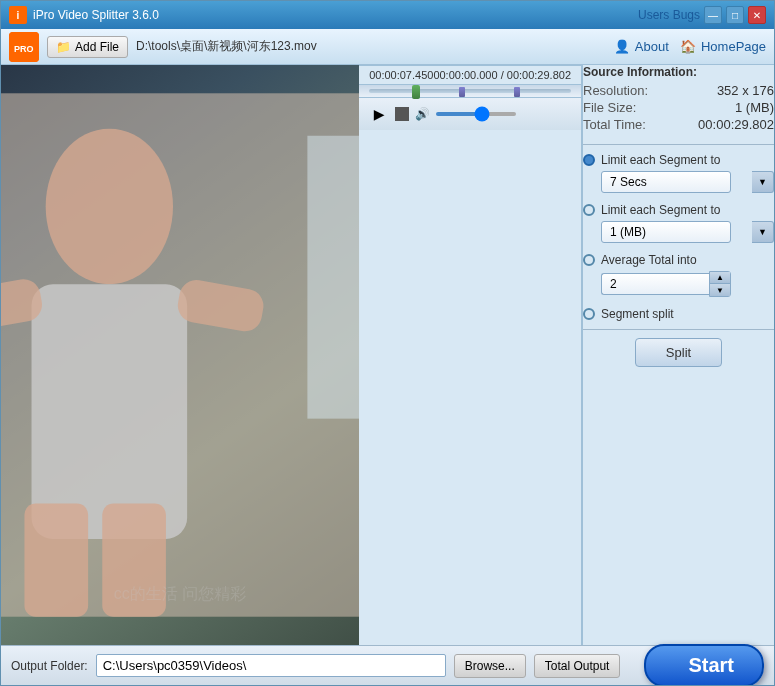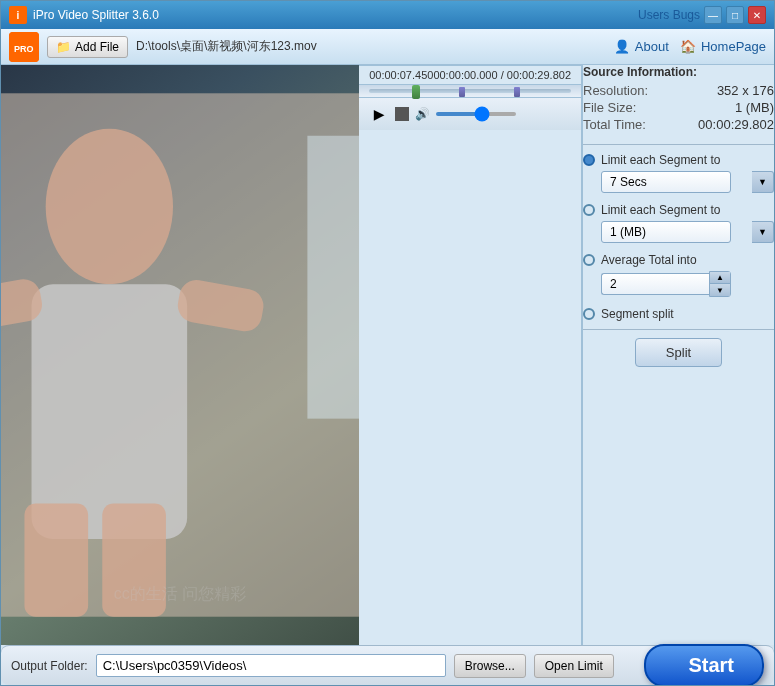--- a/index.html
+++ b/index.html
@@ -322,21 +322,20 @@
 
     
     .output-bar {
       background: linear-gradient(to bottom, #e8f0f8, #d0dce8);
       border-top: 1px solid #a0b8cc;
       height: 40px;
       display: flex;
       align-items: center;
       padding: 16px 10px;
       gap: 8px;
-      border-radius: 8px;
     }
     .output-label { font-size: 12px; color: #333; }
     .output-input {
       flex: 1;
       max-width: 350px;
       border: 1px solid #88aac8;
       background: white;
       padding: 3px 6px;
       font-size: 13px;
       border-radius: 2px;
@@ -631,17 +630,17 @@
 
       <button class="split-btn">Split</button>
 
     </div>
   </div>
 
   <div class="output-bar">
     <span class="output-label">Output Folder:</span>
     <input type="text" class="output-input" value="C:\Users\pc0359\Videos\" style="">
     <button class="browse-btn">Browse...</button>
-    <button class="open-output-btn">Open Limit</button>
+    <button class="open-output-btn">Total Output</button>
     <button class="start-btn">Start</button>
   </div>
 
 </div>
 
 </body></html>

